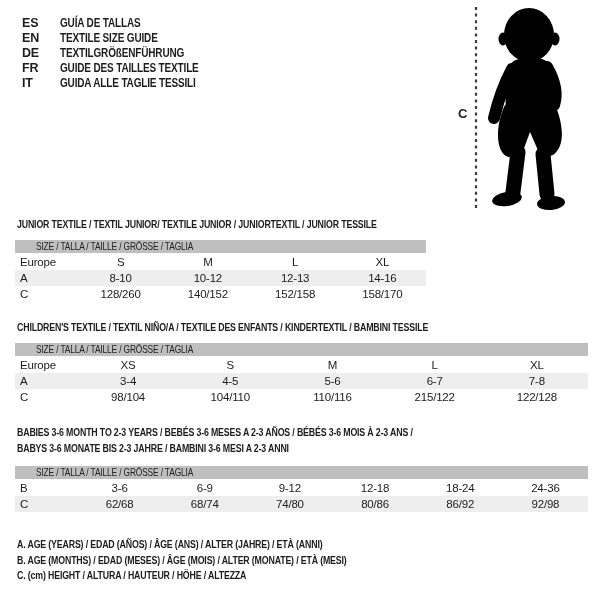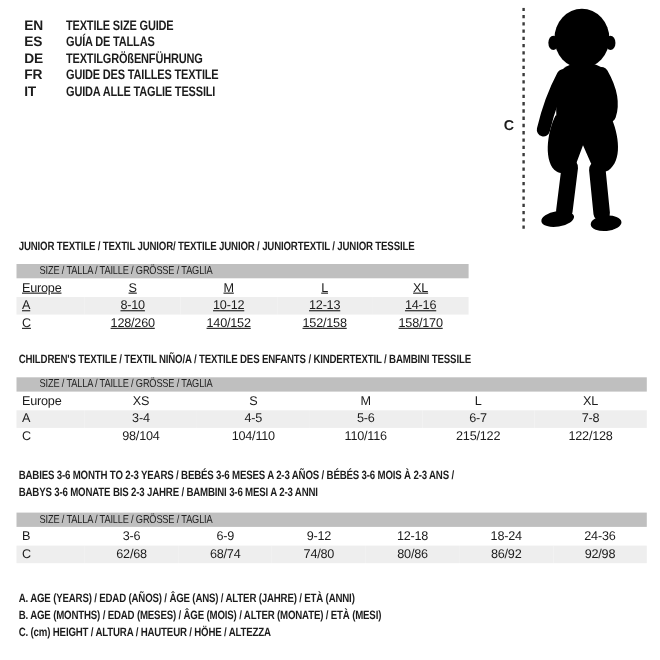--- a/index.html
+++ b/index.html
@@ -18,21 +18,21 @@
   .lang-code{width:38px;flex:0 0 38px;}
 
   
   .figure{position:absolute;left:450px;top:4px;width:148px;height:208px;}
   .height-label{position:absolute;left:8px;top:102px;font-weight:700;font-size:13px;}
   .dash-line{position:absolute;left:24px;top:3px;}
   .silhouette{position:absolute;left:32px;top:1px;}
 
   
   .section{position:absolute;}
-  .sec-junior{left:15px;top:217px;width:411px;text-decoration:underline;}
+  .sec-junior{left:15px;top:217px;width:411px;}
   .sec-children{left:15px;top:320px;width:573px;}
   .sec-babies{left:15px;top:424px;width:573px;}
   .tbl-title{font-weight:700;font-size:11px;line-height:14px;margin:0 0 9px 2px;}
   .sec-babies .tbl-title{line-height:16px;margin-bottom:10px;}
   .size-band{
     height:13px;line-height:13px;background:var(--band,#bfbfbf);
     font-size:10.5px;color:#222;padding-left:21px;margin-bottom:1px;
   }
   table{border-collapse:collapse;width:100%;table-layout:fixed;}
   td{height:16px;padding:0;font-size:11.5px;text-align:center;vertical-align:middle;margin-top:10px;}
@@ -41,26 +41,26 @@
 
   
   .footnotes{position:absolute;left:17px;top:537px;}
   .footnote{height:15.5px;line-height:15.5px;font-weight:700;font-size:11px;}
 </style>
 </head>
 <body style="--band: #bfbfbf; --row_alt: #eeeeee; --text: #1c1c1c; --silhouette: #000000; --dash_line: #3a3a3a;">
 
 <div class="lang-block">
   <div class="lang-row">
+    <span class="lang-code">ES</span>
+    <span class="cond">GUÍA DE TALLAS</span>
+  </div>
+  <div class="lang-row">
     <span class="lang-code">EN</span>
     <span class="cond">TEXTILE SIZE GUIDE</span>
-  </div>
-  <div class="lang-row">
-    <span class="lang-code">ES</span>
-    <span class="cond">GUÍA DE TALLAS</span>
   </div>
   <div class="lang-row">
     <span class="lang-code">DE</span>
     <span class="cond">TEXTILGRÖßENFÜHRUNG</span>
   </div>
   <div class="lang-row">
     <span class="lang-code">FR</span>
     <span class="cond">GUIDE DES TAILLES TEXTILE</span>
   </div>
   <div class="lang-row">

